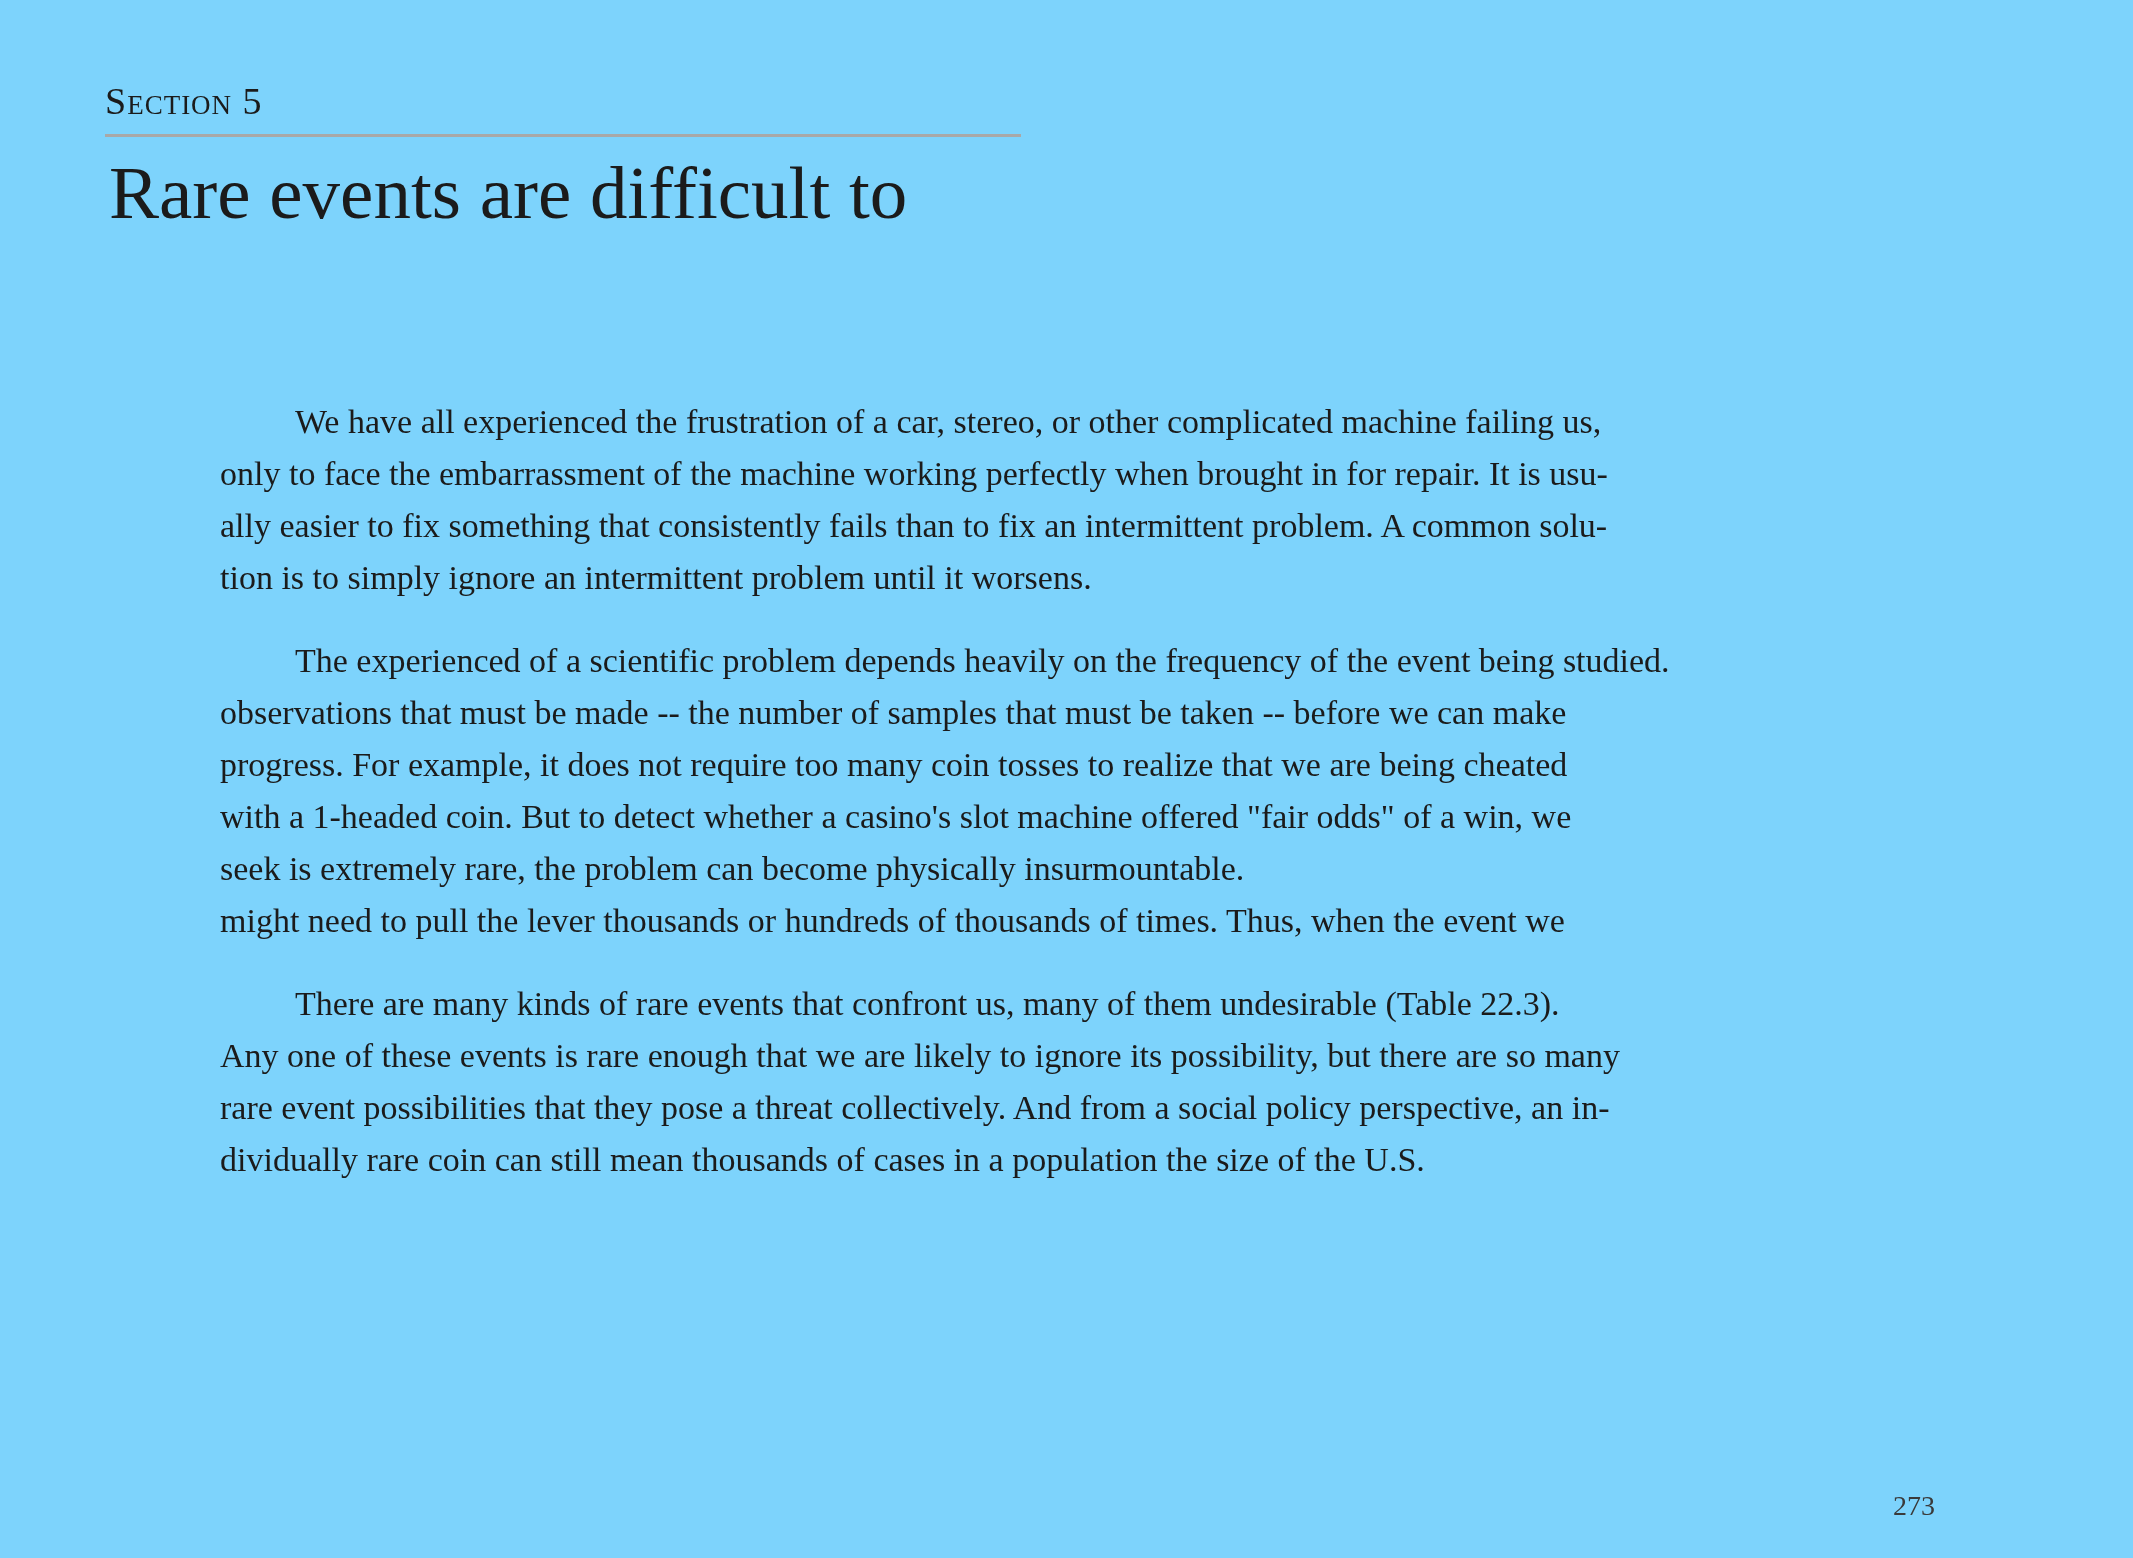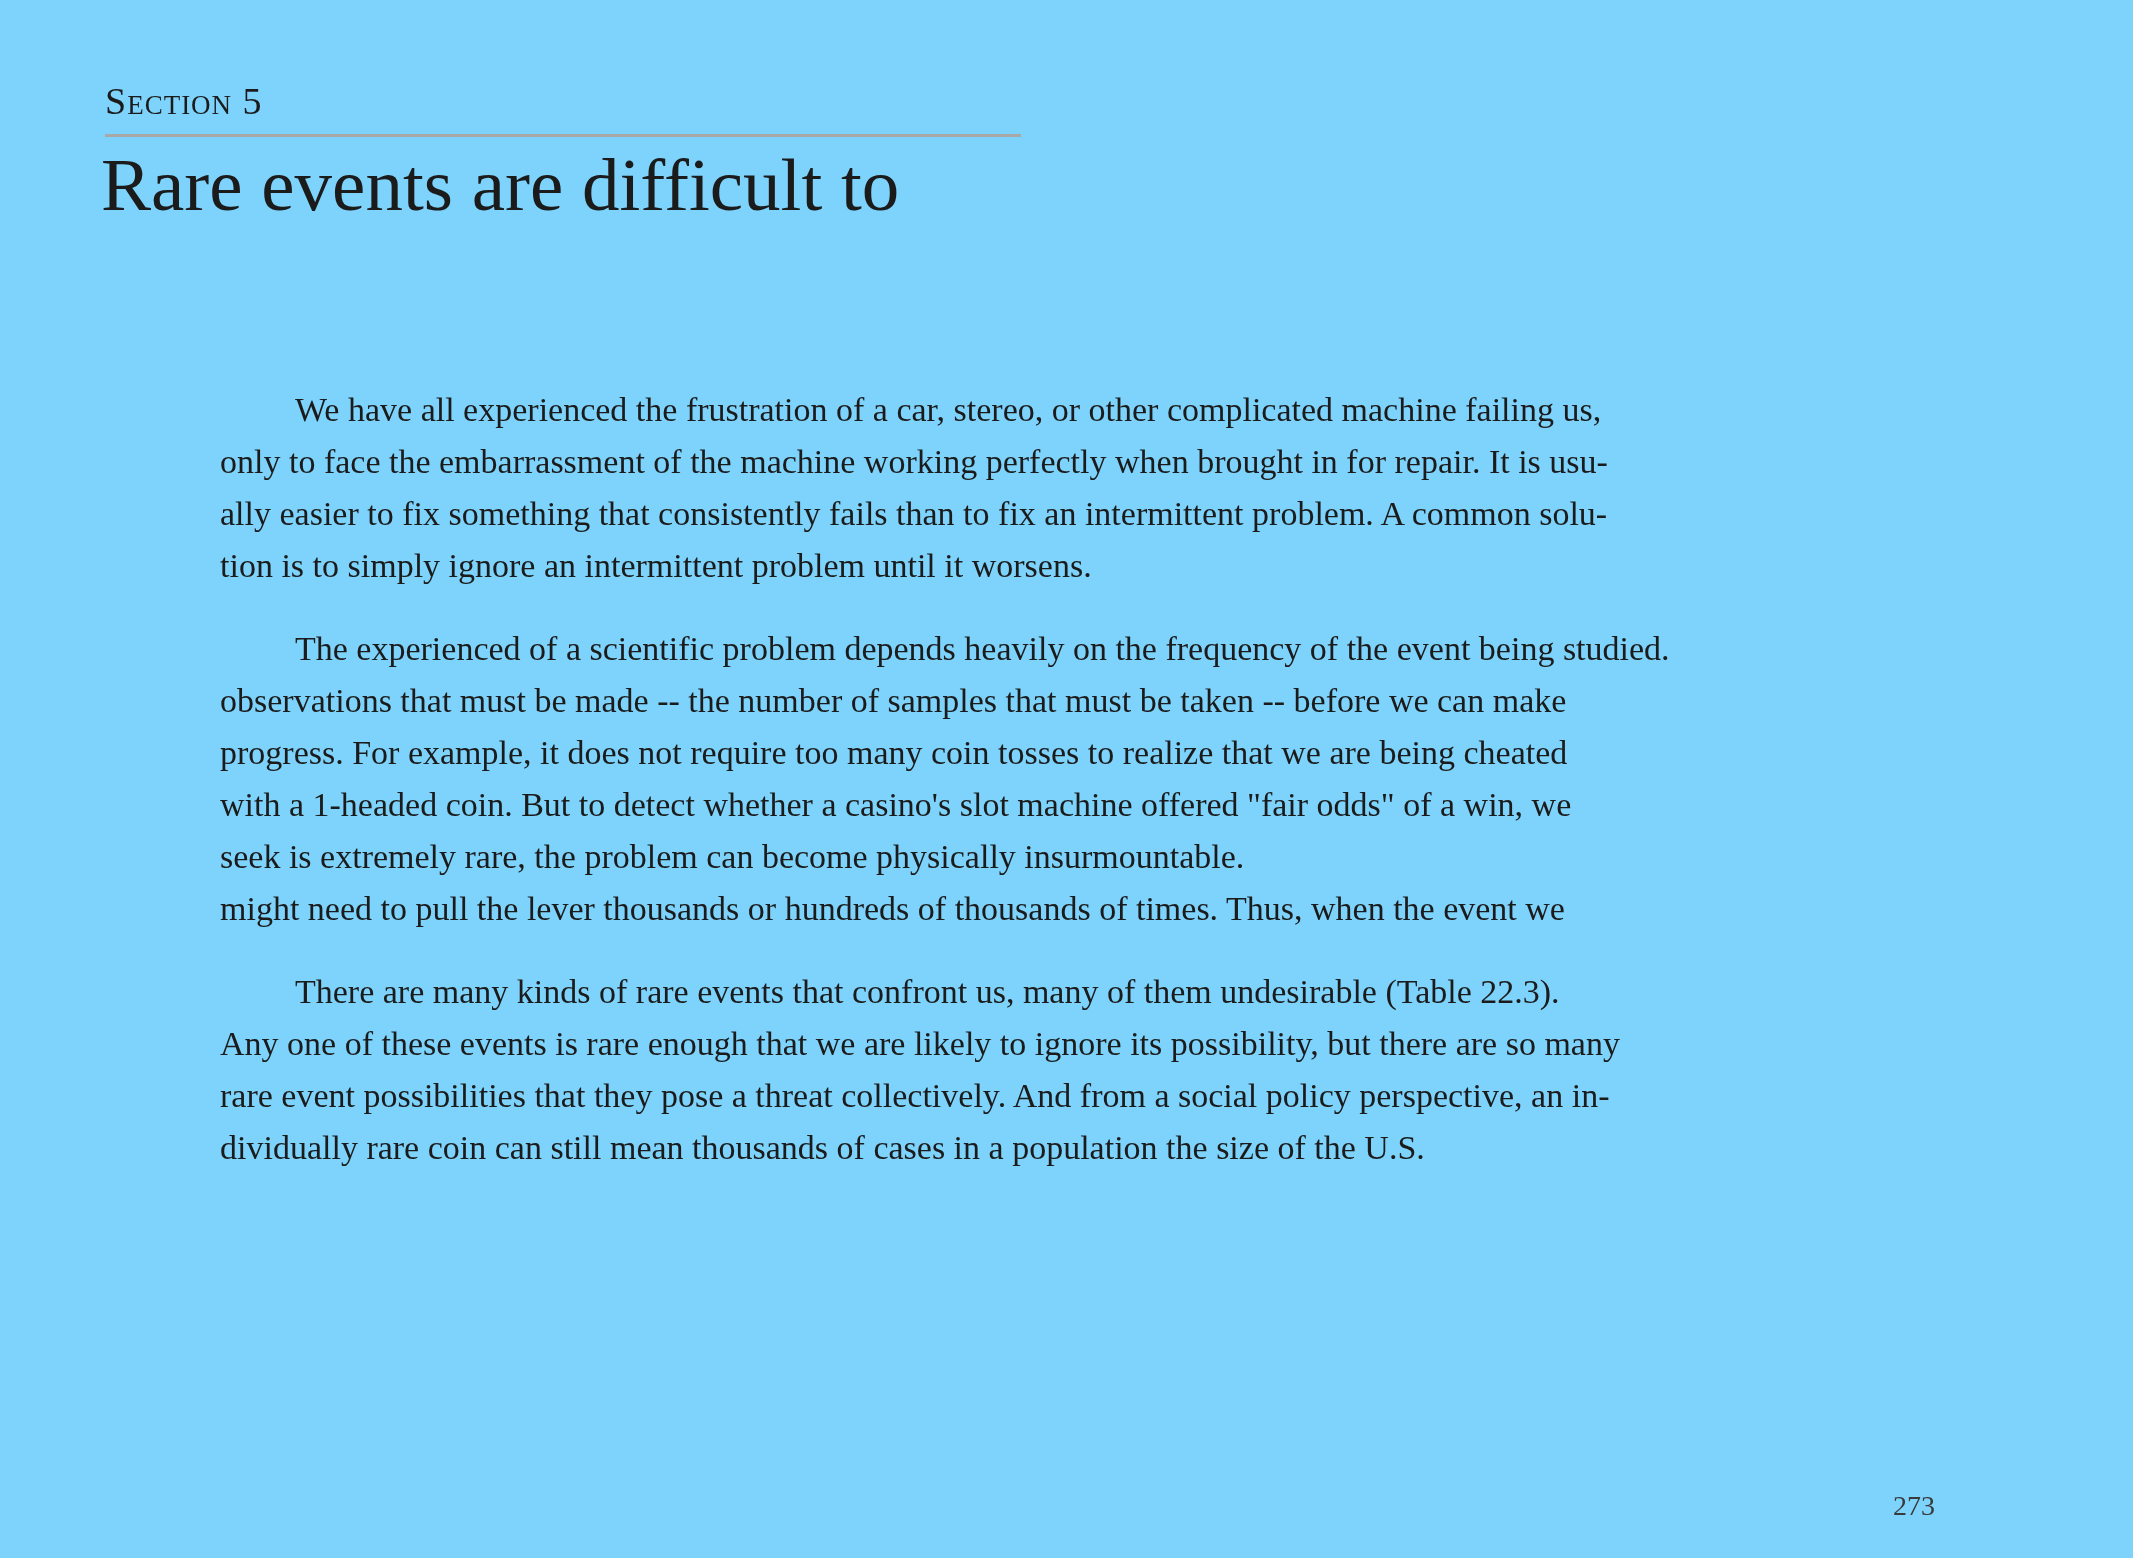--- a/index.html
+++ b/index.html
@@ -31,32 +31,32 @@
     left: 105px;
     top: 134px;
     width: 916px;
     height: 3px;
     background: var(--rule, #a8a8a8);
   }
   .page-title {
     position: absolute;
     left: 101px;
     top: 144px;
-    margin: 0;
+    margin: 8px;
     font-size: 75px;
     font-weight: normal;
     line-height: 1.1;
     letter-spacing: 0px;
     color: var(--text, #1b1b1b);
     white-space: nowrap;
   }
   .body-text {
     position: absolute;
     left: 220px;
-    top: 384px;
+    top: 396px;
     width: 1710px;
     font-size: 34px;
     line-height: 52px;
     color: var(--text, #1b1b1b);
   }
   .body-text p {
     margin: 0 0 31px 0;
     padding: 0;
   }
   .line {

